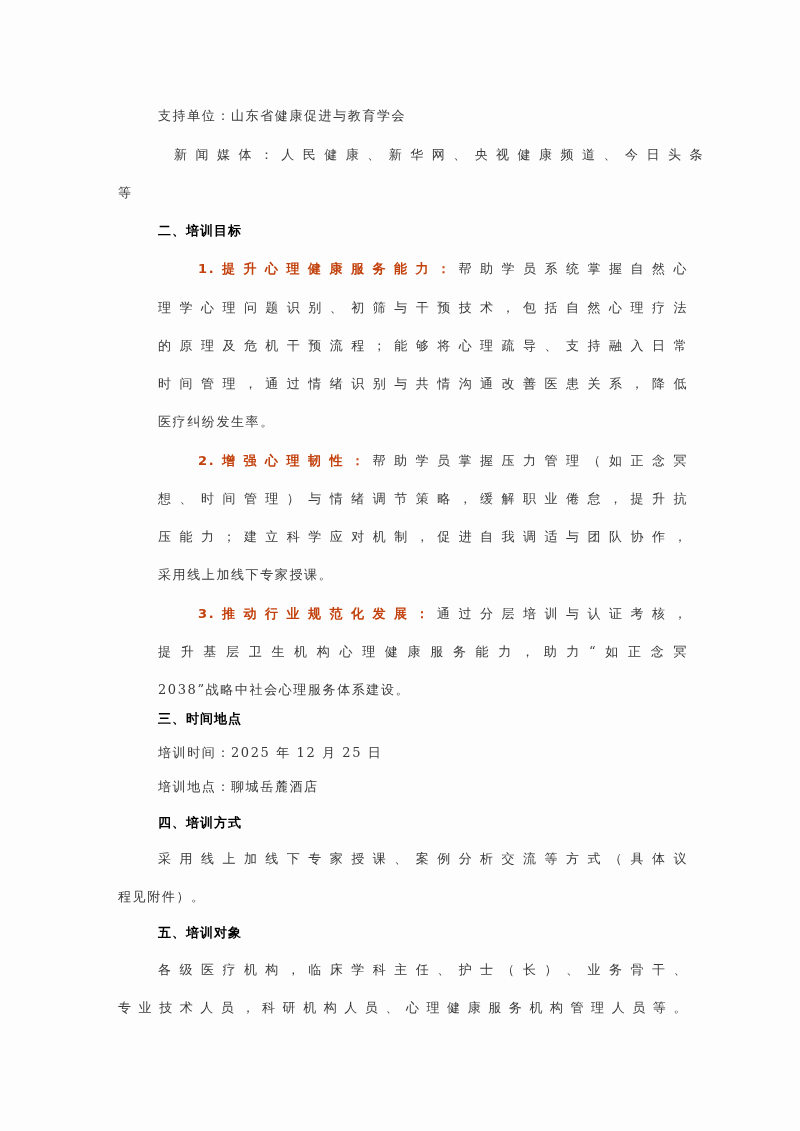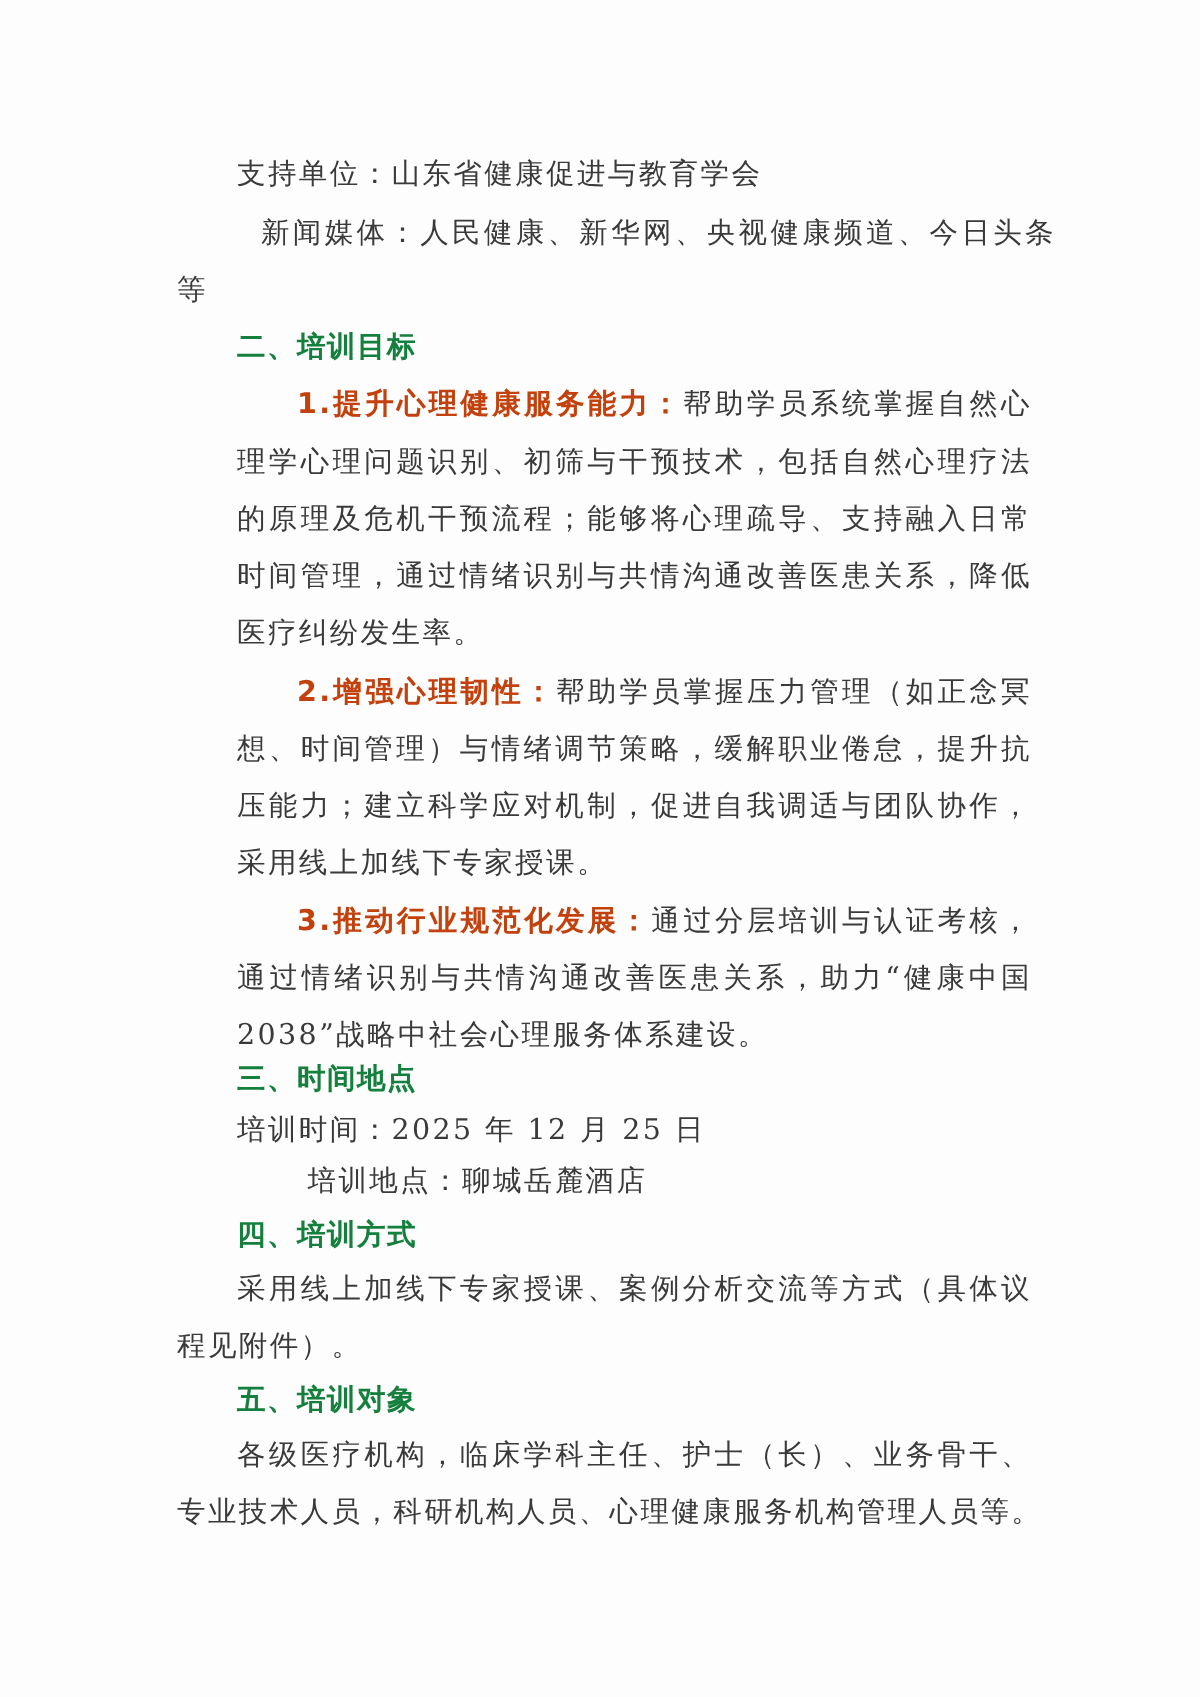--- a/index.html
+++ b/index.html
@@ -1,19 +1,19 @@
 <!DOCTYPE html>
 <html><head>
 <meta charset="utf-8">
 <style>
   html, body { margin:0; padding:0; }
   body { width:800px; height:1131px; background:#fdfdfd; position:relative; overflow:hidden;
          font-family:"DejaVu Serif","Liberation Serif",serif; color:#3a3a3a; }
-  .line { position:absolute; font-size:19px; line-height:24px; white-space:nowrap; letter-spacing:1.6px; }
-  .h { font-family:"DejaVu Sans","Liberation Sans",sans-serif; font-weight:bold; color:#15803d; letter-spacing:1px; }
+  .line { position:absolute; font-size:13px; line-height:24px; white-space:nowrap; letter-spacing:1.6px; }
+  .h { font-family:"DejaVu Sans","Liberation Sans",sans-serif; font-weight:bold; color:#000000; letter-spacing:1px; }
   .b { font-family:"DejaVu Sans","Liberation Sans",sans-serif; font-weight:bold; color:#c2410c; }
   .just { text-align:justify; text-align-last:justify; width:530px; }
   .justw { text-align:justify; text-align-last:justify; width:570px; }
 </style>
 </head>
 <body>
 
 <div>
   <div class="line" style="left:158px;top:104px;">支持单位：山东省健康促进与教育学会</div>
   <div class="line just" style="left:174px;top:143px;">新闻媒体：人民健康、新华网、央视健康频道、今日头条</div>
@@ -26,26 +26,26 @@
   <div class="line just" style="left:158px;top:334px;">的原理及危机干预流程；能够将心理疏导、支持融入日常</div>
   <div class="line just" style="left:158px;top:372px;">时间管理，通过情绪识别与共情沟通改善医患关系，降低</div>
   <div class="line" style="left:158px;top:410px;">医疗纠纷发生率。</div>
 
   <div class="line just" style="left:198px;top:449px;width:490px;"><span class="b">2.增强心理韧性：</span><span>帮助学员掌握压力管理（如正念冥</span></div>
   <div class="line just" style="left:158px;top:487px;">想、时间管理）与情绪调节策略，缓解职业倦怠，提升抗</div>
   <div class="line just" style="left:158px;top:525px;">压能力；建立科学应对机制，促进自我调适与团队协作，</div>
   <div class="line" style="left:158px;top:563px;">采用线上加线下专家授课。</div>
 
   <div class="line just" style="left:198px;top:602px;width:490px;"><span class="b">3.推动行业规范化发展：</span><span>通过分层培训与认证考核，</span></div>
-  <div class="line just" style="left:158px;top:640px;">通过情绪识别与共情沟通改善医患关系，助力“健康中国</div>
+  <div class="line just" style="left:158px;top:640px;">提升基层卫生机构心理健康服务能力，助力“如正念冥</div>
   <div class="line" style="left:158px;top:678px;">2038”战略中社会心理服务体系建设。</div>
 
   <div class="line h" style="left:158px;top:707px;">三、时间地点</div>
   <div class="line" style="left:158px;top:741px;">培训时间：2025 年 12 月 25 日</div>
-  <div class="line" style="left:158px;top:775px;margin-left:47px;">培训地点：聊城岳麓酒店</div>
+  <div class="line" style="left:158px;top:775px;">培训地点：聊城岳麓酒店</div>
 
   <div class="line h" style="left:158px;top:811px;">四、培训方式</div>
   <div class="line just" style="left:158px;top:847px;">采用线上加线下专家授课、案例分析交流等方式（具体议</div>
   <div class="line" style="left:118px;top:885px;">程见附件）。</div>
 
   <div class="line h" style="left:158px;top:921px;">五、培训对象</div>
   <div class="line just" style="left:158px;top:958px;">各级医疗机构，临床学科主任、护士（长）、业务骨干、</div>
   <div class="line justw" style="left:118px;top:996px;">专业技术人员，科研机构人员、心理健康服务机构管理人员等。</div>
 </div>
 

